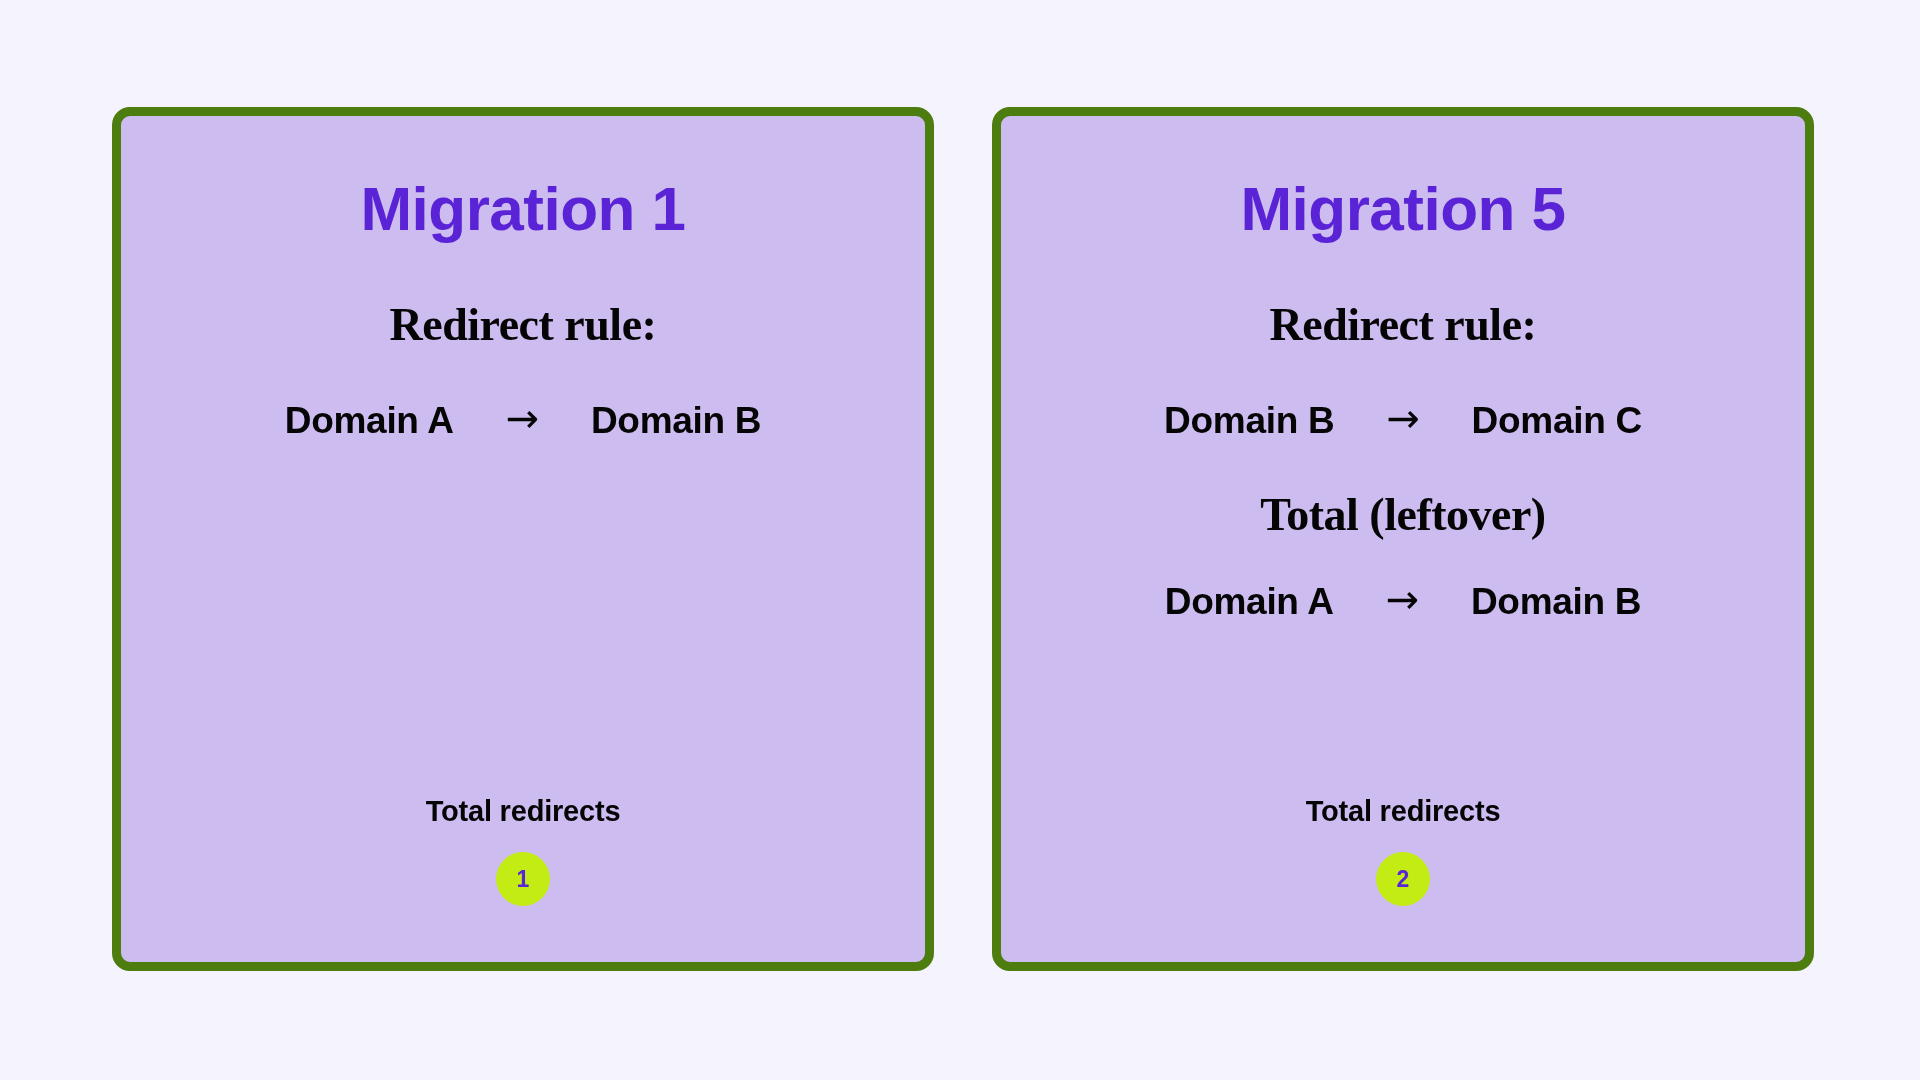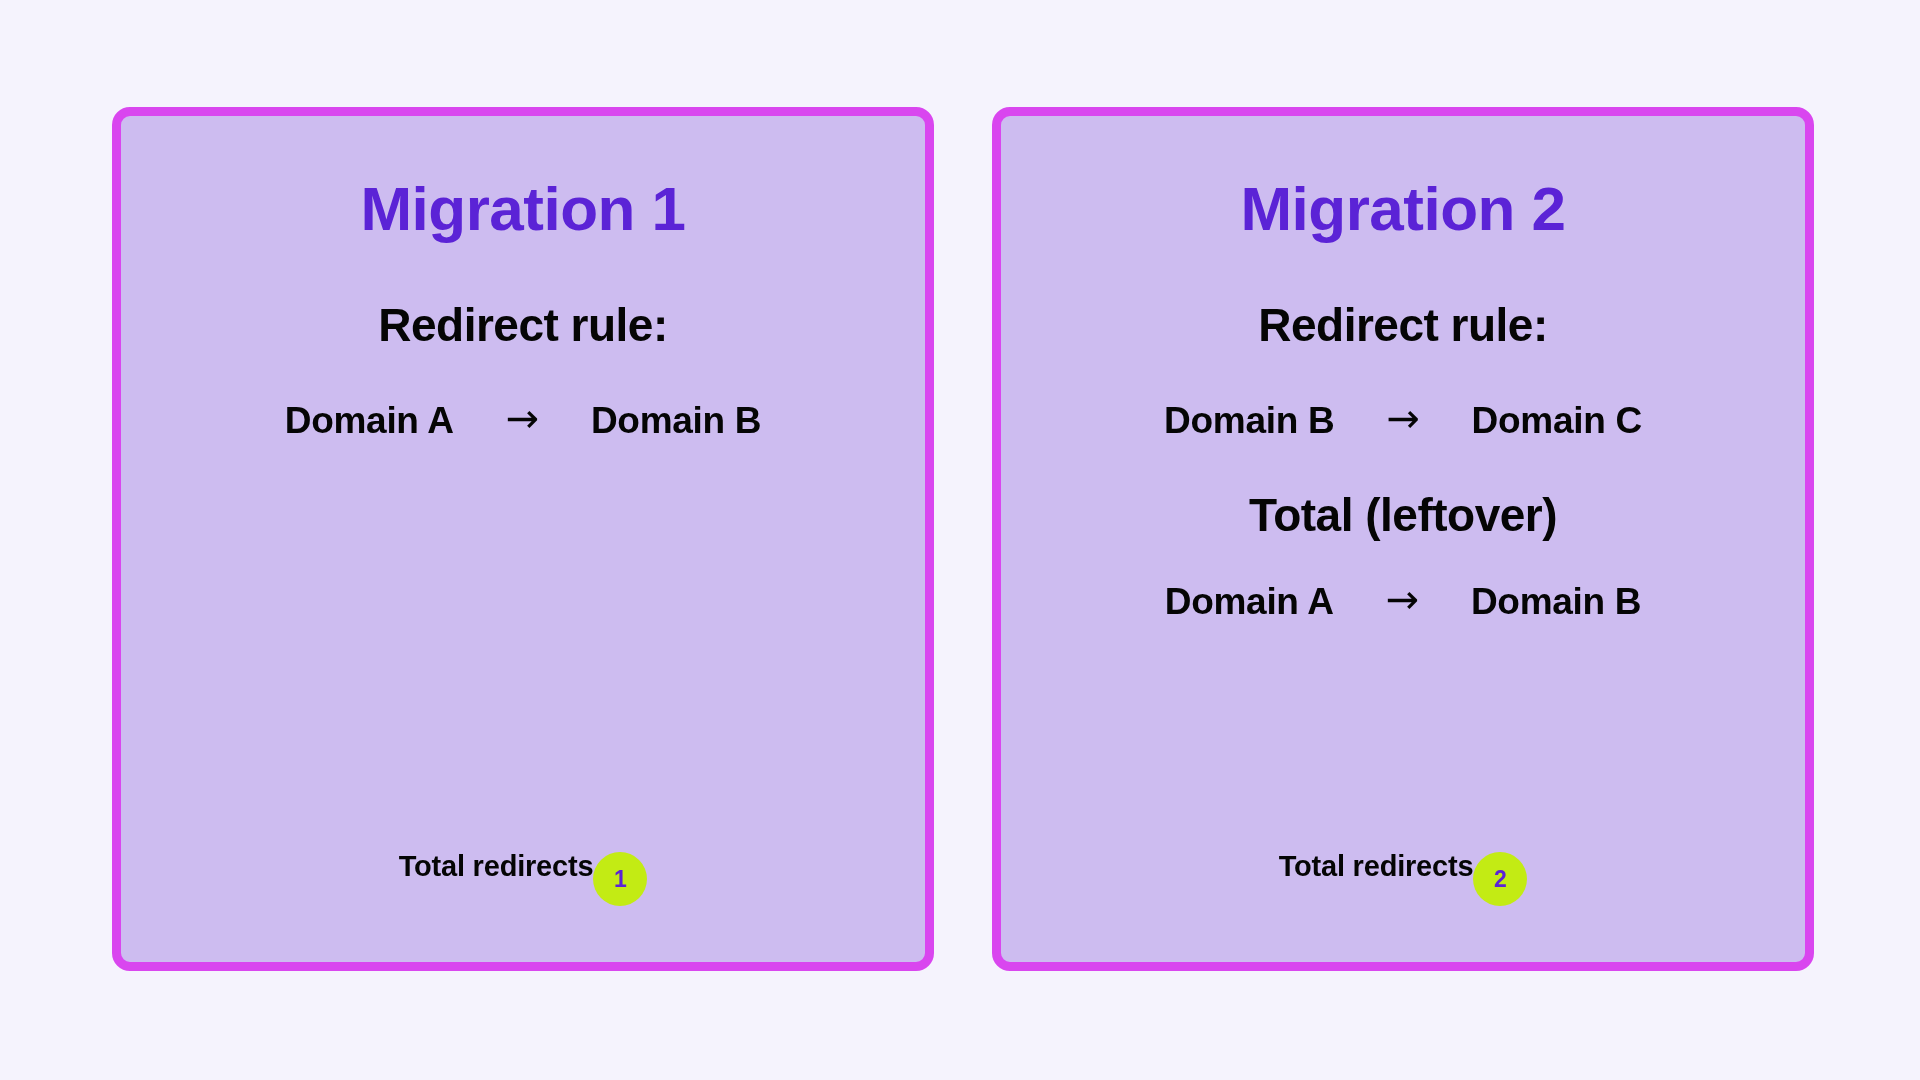--- a/index.html
+++ b/index.html
@@ -23,21 +23,21 @@
     background: #f5f3fd;
   }
 
   
   .card {
     position: absolute;
     top: 107px;
     width: 822px;
     height: 864px;
     background: #cdbcf0;
-    border: 9px solid #d946ef;
+    border: 9px solid #4d7c0f;
     border-radius: 18px;
     display: flex;
     flex-direction: column;
     align-items: center;
     overflow: hidden;
   }
 
   #card-1 { left: 112px; }
   #card-2 { left: 992px; }
 
@@ -50,21 +50,21 @@
     line-height: 1;
     letter-spacing: -0.5px;
     margin-top: 62px;
     text-align: center;
     white-space: nowrap;
   }
 
   
   .section-heading {
     color: #050505;
-    font-family: Liberation Sans, sans-serif;
+    font-family: Liberation Serif, serif;
     font-weight: bold;
     font-size: 46px;
     line-height: 1;
     letter-spacing: -0.5px;
     text-align: left;
     white-space: nowrap;
   }
 
   .rule-heading { margin-top: 62px; }
 
@@ -98,21 +98,21 @@
     font-weight: normal;
     transform: translateY(-2px);
   }
 
   
   .spacer { flex: 1 1 auto; }
 
   
   .card-footer {
     display: flex;
-    flex-direction: row;
+    flex-direction: column;
     align-items: center;
     margin-bottom: 56px;
     margin-top: 34px;
   }
 
   .total-label {
     color: #050505;
     font-family: "Liberation Sans", sans-serif;
     font-weight: bold;
     font-size: 29px;
@@ -158,21 +158,21 @@
 
     <div class="card-footer">
       <div class="total-label">Total redirects</div>
       <div class="count-badge">1</div>
     </div>
 
   </div>
 
   <div class="card" id="card-2">
 
-    <div class="card-title">Migration 2</div>
+    <div class="card-title">Migration 5</div>
 
     <div class="section-heading rule-heading">Redirect rule:</div>
 
     <div class="domain-row rule-row">
       <span class="domain-label">Domain B</span>
       <span class="domain-arrow">→</span>
       <span class="domain-label">Domain C</span>
     </div>
 
     <div class="section-heading plus-heading">Total (leftover)</div>

